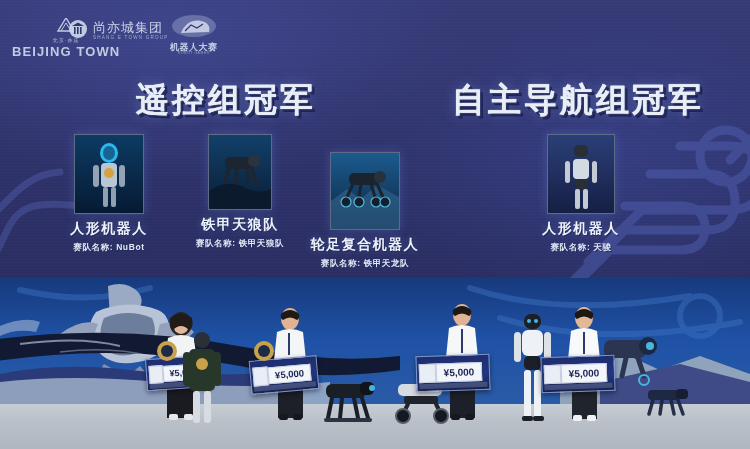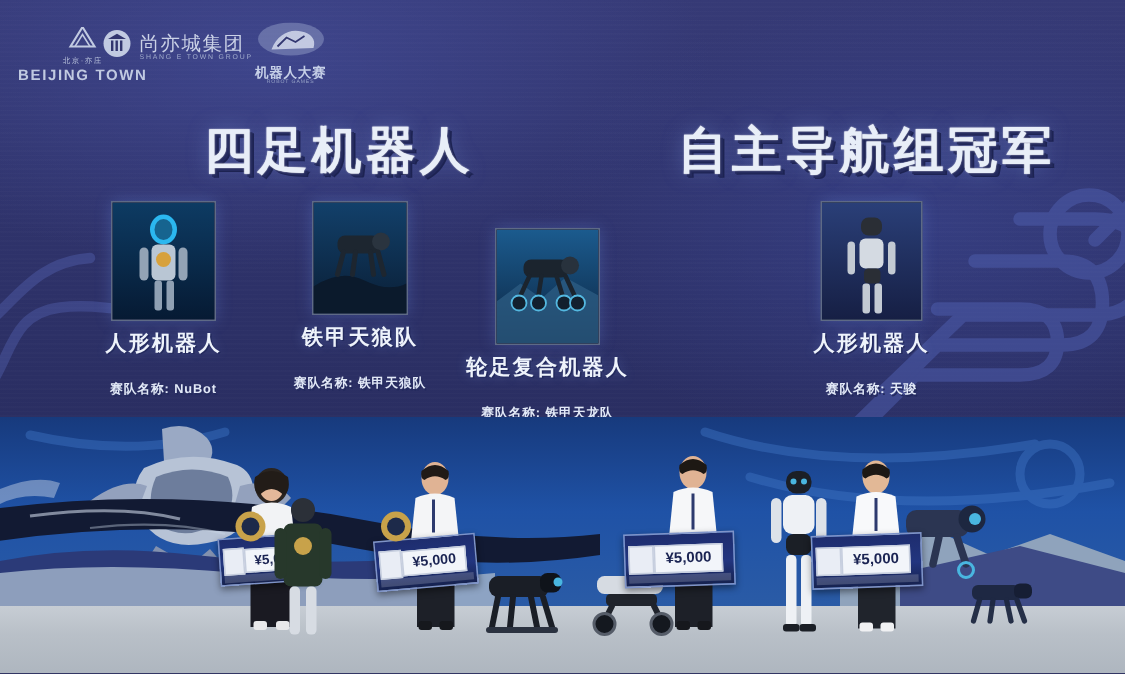--- a/index.html
+++ b/index.html
@@ -22,21 +22,21 @@
   .swirl-l{position:absolute;left:-30px;top:120px;width:180px;height:170px;opacity:.35;}
   .swirl-l svg{width:100%;height:100%;}
 
   
   .logobar{position:absolute;left:0;top:10px;width:750px;height:44px;}
   .logo{position:absolute;display:flex;align-items:center;gap:5px;opacity:.92;}
   .logo .glyph{display:block;}
   .logo .txt{color:#cdd6ea;line-height:1.05;}
   #logo-beijing{left:12px;top:8px;flex-direction:column;gap:2px;}
   #logo-beijing .cn{font-size:5px;letter-spacing:1px;color:#c3cce3;}
-  #logo-beijing .en{font-size:10px;letter-spacing:1.1px;font-weight:bold;color:#cdd6ea;}
+  #logo-beijing .en{font-size:13px;letter-spacing:1.1px;font-weight:bold;color:#cdd6ea;}
   #logo-shange{left:68px;top:9px;}
   #logo-shange .cn{font-size:13px;font-weight:normal;letter-spacing:1px;color:#d7deef;}
   #logo-shange .en{font-size:4.6px;letter-spacing:1.2px;color:#a9b4d2;margin-top:1px;}
   #logo-robot{left:170px;top:5px;}
   #logo-robot .cn{font-size:9px;font-weight:bold;color:#d2dcf0;letter-spacing:.5px;}
   #logo-robot .sub{font-size:3.4px;color:#9fabcc;letter-spacing:.6px;}
 
   
   .headline{position:absolute;font-size:33px;font-weight:bold;letter-spacing:3px;
     color:#e8eef8;
@@ -50,21 +50,21 @@
   #headline-right{left:452px;top:78px;font-family:Liberation Serif, serif;}
 
   
   .card{position:absolute;text-align:center;}
   .card .thumb{margin:0 auto;border:1px solid rgba(190,205,235,.45);
     box-shadow:0 0 10px rgba(120,160,255,.25);
     background:#101a33;position:relative;overflow:hidden;}
   .card .thumb .scene{position:absolute;inset:0;}
   .card .cn{font-size:14px;font-weight:bold;color:#eef3fb;letter-spacing:1.5px;margin-top:6px;
     text-shadow:1px 1px 0 #232a5d, 0 0 8px rgba(140,175,255,.3);white-space:nowrap;}
-  .card .team{font-size:8.5px;font-weight:bold;color:#e2e9f7;letter-spacing:.6px;margin-top:16px;
+  .card .team{font-size:8.5px;font-weight:bold;color:#e2e9f7;letter-spacing:.6px;margin-top:4px;
     text-shadow:1px 1px 0 #232a5d;white-space:nowrap;}
 
   
   .mural{position:absolute;left:0;top:278px;width:750px;height:126px;overflow:hidden;
     background:linear-gradient(180deg,#1b3f86 0%,#1d4c9d 30%,#2553a8 60%,#2a4f92 100%);}
   .mural svg{position:absolute;left:0;top:0;width:750px;height:126px;}
 
   
   .floor{position:absolute;left:0;top:404px;width:750px;height:45px;
     background:linear-gradient(180deg,#c7cdd4 0%,#b9c0c8 40%,#aeb6bf 100%);}
@@ -153,21 +153,21 @@
             <path d="M10 18 C 14 8, 22 4, 30 6 C 36 7, 40 11, 38 17 Z" fill="#dfe6f4" opacity=".85"></path>
             <path d="M14 16 L20 10 L26 13 L32 9" fill="none" stroke="#31356e" stroke-width="1.2"></path>
           </svg>
         </span>
         <span class="txt cn">机器人大赛</span>
         <span class="txt sub">ROBOT GAMES</span>
       </span>
     </div>
   </div>
 
-  <div class="headline" id="headline-left">四足机器人</div>
+  <div class="headline" id="headline-left">遥控组冠军</div>
   <div class="headline" id="headline-right">自主导航组冠军</div>
 
   <div class="card" style="left:44px;top:134px;width:130px;">
     <div class="thumb" style="width:68px;height:78px;">
       <svg class="scene" viewBox="0 0 68 78" preserveAspectRatio="none">
         <defs>
             <linearGradient id="g1" x1="0" y1="0" x2="0" y2="1">
           <stop offset="0" stop-color="#0d3b63"></stop>
               <stop offset="1" stop-color="#061a33"></stop>
             </linearGradient>

